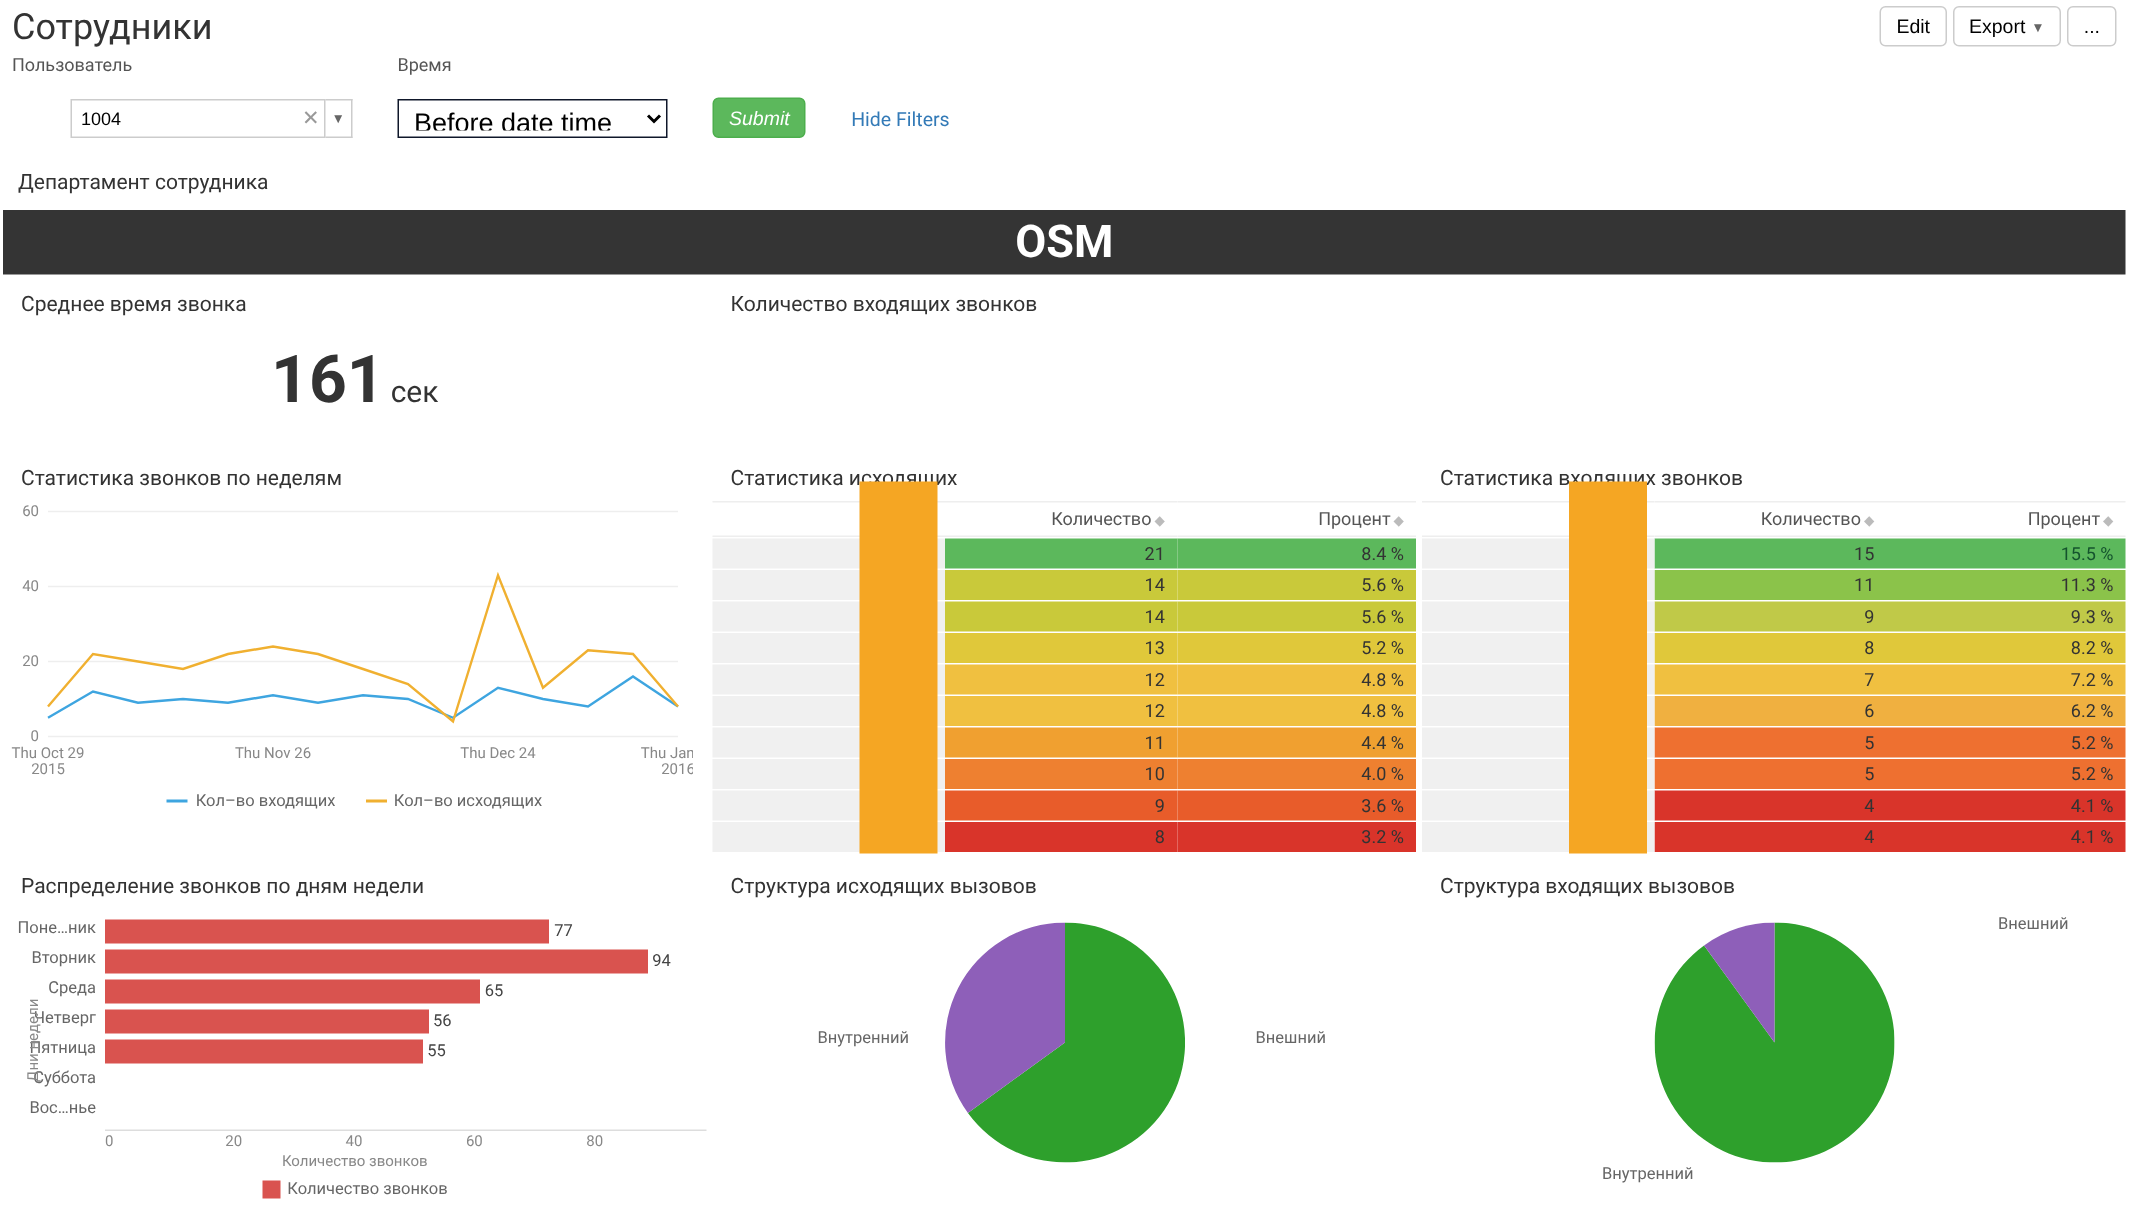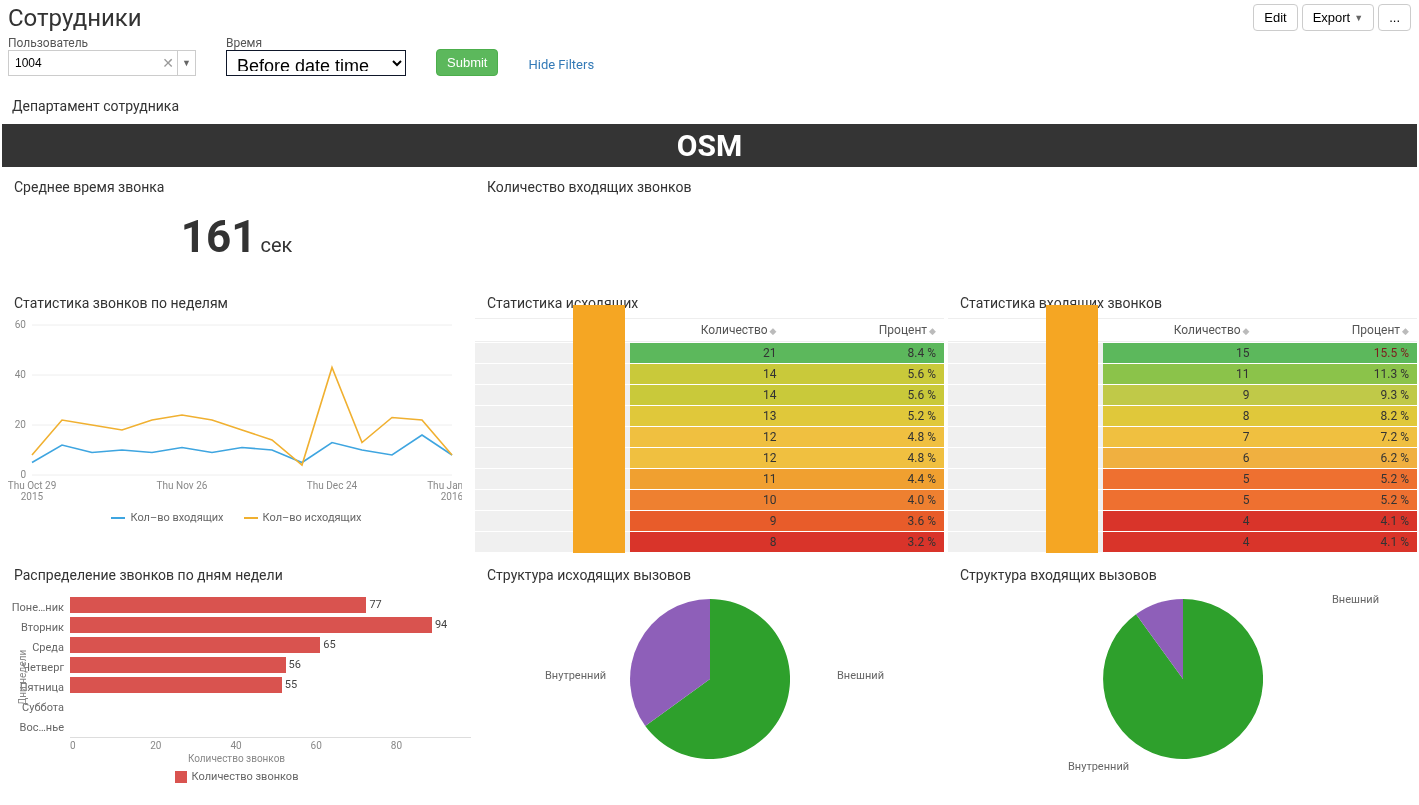--- a/index.html
+++ b/index.html
@@ -1,25 +1,25 @@
 <!DOCTYPE html>
 <html><head>
 <meta charset="utf-8">
 <style>
 * { box-sizing: border-box; margin: 0; padding: 0; }
 body { font-family: -apple-system, BlinkMacSystemFont, "Segoe UI", Roboto, sans-serif; font-size: 13px; color: #333; background: #fff; }
 .header { display: flex; justify-content: space-between; align-items: flex-start; padding: 4px 8px 0 8px; }
 .header h1 { font-size: 24px; font-weight: 400; color: #333; }
 .header-actions { display: flex; gap: 4px; }
 .btn { border: 1px solid #ccc; background: #fff; border-radius: 4px; padding: 5px 10px; font-size: 13px; cursor: pointer; display: inline-flex; align-items: center; gap: 4px; }
-.btn-primary { background: #5cb85c; color: #fff; border-color: #4cae4c; font-weight: 500; }
+.btn-primary { background: #5cb85c; color: #fff; border-color: #4cae4c; font-weight: 500; font-style: italic; }
 .filters { display: flex; gap: 30px; padding: 4px 8px 12px 8px; align-items: flex-end; }
-.filter-group { display: flex; flex-direction: column; gap: 0; }
+.filter-group { display: flex; flex-direction: column; gap: 16px; }
 .filter-label { font-size: 12px; color: #555; }
-.input-wrap { position: relative; display: flex; }
+.input-wrap { position: relative; display: flex; margin-left: 39px; }
 .filter-input { border: 1px solid #ccc; padding: 4px 40px 4px 6px; font-size: 12px; height: 26px; width: 170px; }
 .clear-x { position: absolute; right: 22px; top: 50%; transform: translateY(-50%); cursor: pointer; color: #999; font-size: 14px; }
 .dd-arrow { border: 1px solid #ccc; border-left: none; width: 18px; display: flex; align-items: center; justify-content: center; font-size: 9px; color: #666; }
 .filter-select { border: 1px solid #0f172a; padding: 4px 6px; font-size: 18px; height: 26px; width: 180px; background: #fff; }
 .link-btn { color: #337ab7; cursor: pointer; font-size: 13px; padding-bottom: 4px; }
 .panel-title { padding: 10px 12px; font-size: 14px; color: #333; background: #fff; }
 .banner { background: #343434; color: #fff; text-align: center; padding: 4px 0; font-size: 30px; font-weight: 700; margin: 0 2px; }
 .grid3 { display: grid; grid-template-columns: 1fr 1fr 1fr; gap: 4px; padding: 2px; }
 .card { background: #fff; }
 .card-title { font-size: 14px; padding: 10px 12px 6px 12px; }
@@ -37,21 +37,21 @@
 .sort-ic { font-size: 9px; color: #bbb; margin-left: 2px; }
 
 svg { display: block; }
 .legend { display: flex; gap: 20px; justify-content: center; font-size: 11px; color: #666; padding: 4px 0; }
 .legend-item { display: flex; align-items: center; gap: 5px; }
 .legend-swatch { width: 14px; height: 2px; }
 .legend-box { width: 12px; height: 12px; }
 .axis { font-size: 10px; fill: #888; }
 .gridline { stroke: #eee; stroke-width: 1; }
 
-.hbar-row { display: flex; align-items: flex-end; padding: 1px 0; font-size: 11px; }
+.hbar-row { display: flex; align-items: flex-start; padding: 1px 0; font-size: 11px; }
 .hbar-label { width: 62px; text-align: right; padding-right: 6px; color: #666; }
 .hbar-track { flex: 1; position: relative; height: 18px; }
 .hbar-bar { position: absolute; top: 1px; bottom: 1px; left: 0; background: #d9534f; }
 .hbar-val { position: absolute; font-size: 11px; color: #444; top: 2px; }
 .bars-area { padding: 6px 16px 2px 6px; }
 .bars-axis { display: flex; margin-left: 68px; font-size: 10px; color: #888; border-top: 1px solid #ddd; padding-top: 2px; }
 .bars-axis span { flex: 1; }
 .bars-yaxis { position: absolute; left: -7px; top: 50%; transform: rotate(-90deg); transform-origin: center; font-size: 10px; color: #888; white-space: nowrap;}
 
 .pie-wrap { display: flex; align-items: center; justify-content: center; padding: 10px 0 16px; position: relative; }
@@ -213,21 +213,21 @@
           <tr>
         <th style="width:33%"><span>Номер</span><span class="sort-ic">◆</span></th>
         <th style="width:33%"><span>Количество</span><span class="sort-ic">◆</span></th>
         <th style="width:34%"><span>Процент</span><span class="sort-ic">◆</span></th>
       </tr>
         </thead>
       <tbody>
           <tr>
             <td class="num-col">9</td>
             <td style="background:#5cb85c;color:#333">15</td>
-            <td style="background:#5cb85c;color:#7f1d1d">15.5 %</td>
+            <td style="background:#5cb85c;color:#14532d">15.5 %</td>
           </tr>
           <tr>
             <td class="num-col">3</td>
             <td style="background:#8bc34a;color:#333">11</td>
             <td style="background:#8bc34a;color:#333">11.3 %</td>
           </tr>
           <tr>
             <td class="num-col">3</td>
             <td style="background:#c0c948;color:#333">9</td>
             <td style="background:#c0c948;color:#333">9.3 %</td>

